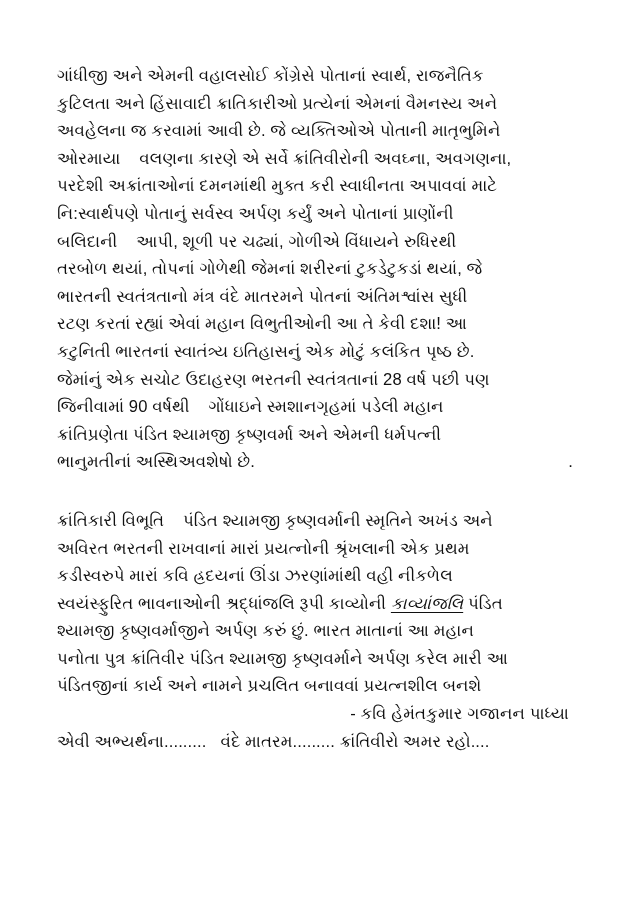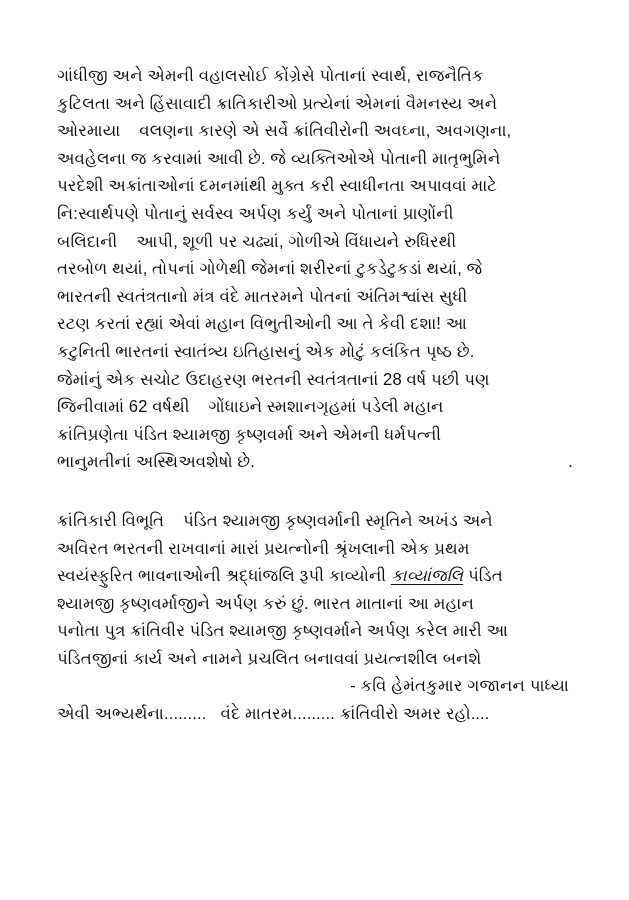--- a/index.html
+++ b/index.html
@@ -61,40 +61,41 @@
 </head>
 <body>
 
 <div class="page">
 
   <div class="doc-body">
 
     <div class="para">
       <span class="line">ગાંધીજી અને એમની વહાલસોઈ કોંગ્રેસે પોતાનાં સ્વાર્થ, રાજનૈતિક</span>
       <span class="line">કુટિલતા અને હિંસાવાદી ક્રાતિકારીઓ પ્રત્યેનાં એમનાં વૈમનસ્ય અને</span>
+      <span class="line">અવહેલના જ કરવામાં આવી છે. જે વ્યક્તિઓએ પોતાની માતૃભુમિને</span>
       <span class="line">ઓરમાયા    વલણના કારણે એ સર્વે ક્રાંતિવીરોની અવઘ્ના, અવગણના,</span>
-      <span class="line">અવહેલના જ કરવામાં આવી છે. જે વ્યક્તિઓએ પોતાની માતૃભુમિને</span>
       <span class="line">પરદેશી અક્રાંતાઓનાં દમનમાંથી મુક્ત કરી સ્વાધીનતા અપાવવાં માટે</span>
       <span class="line">નિ:સ્વાર્થપણે પોતાનું સર્વસ્વ અર્પણ કર્યું અને પોતાનાં પ્રાણોંની</span>
       <span class="line">બલિદાની    આપી, શૂળી પર ચઢ્યાં, ગોળીએ વિંધાયને રુધિરથી</span>
       <span class="line">તરબોળ થયાં, તોપનાં ગોળેથી જેમનાં શરીરનાં ટુકડેટુકડાં થયાં, જે</span>
       <span class="line">ભારતની સ્વતંત્રતાનો મંત્ર વંદે માતરમને પોતનાં અંતિમશ્વાંસ સુધી</span>
       <span class="line">રટણ કરતાં રહ્યાં એવાં મહાન વિભુતીઓની આ તે કેવી દશા! આ</span>
       <span class="line">કટુનિતી ભારતનાં સ્વાતંત્ર્ય ઇતિહાસનું એક મોટું કલંકિત પૃષ્ઠ છે.</span>
       <span class="line">જેમાંનું એક સચોટ ઉદાહરણ ભરતની સ્વતંત્રતાનાં 28 વર્ષ પછી પણ</span>
-      <span class="line">જિનીવામાં 62 વર્ષથી    ગોંધાઇને સ્મશાનગૃહમાં પડેલી મહાન</span>
+      <span class="line">જિનીવામાં 90 વર્ષથી    ગોંધાઇને સ્મશાનગૃહમાં પડેલી મહાન</span>
       <span class="line">ક્રાંતિપ્રણેતા પંડિત શ્યામજી કૃષ્ણવર્મા અને એમની ધર્મપત્ની</span>
       <span class="line"><span>ભાનુમતીનાં અસ્થિઅવશેષો છે.</span><span class="trailing-dot">.</span></span>
     </div>
 
     <span class="para-gap"></span>
 
     <div class="para">
       <span class="line">ક્રાંતિકારી વિભૂતિ    પંડિત શ્યામજી કૃષ્ણવર્માની સ્મૃતિને અખંડ અને</span>
       <span class="line">અવિરત ભરતની રાખવાનાં મારાં પ્રયત્નોની શ્રૃંખલાની એક પ્રથમ</span>
+      <span class="line">કડીસ્વરુપે મારાં કવિ હ્રદયનાં ઊંડા ઝરણાંમાંથી વહી નીકળેલ</span>
 
       <span class="line"><span>સ્વયંસ્ફુરિત ભાવનાઓની શ્રદ્ધાંજલિ રૂપી કાવ્યોની </span><span class="kavya">કાવ્યાંજલિ</span><span> પંડિત</span></span>
 
       <span class="line">શ્યામજી કૃષ્ણવર્માજીને અર્પણ કરું છું. ભારત માતાનાં આ મહાન</span>
       <span class="line">પનોતા પુત્ર ક્રાંતિવીર પંડિત શ્યામજી કૃષ્ણવર્માને અર્પણ કરેલ મારી આ</span>
 
 
       <span class="line">પંડિતજીનાં કાર્ય અને નામને પ્રચલિત બનાવવાં પ્રયત્નશીલ બનશે</span>
       <span class="line line-right">- કવિ હેમંતકુમાર ગજાનન પાધ્યા</span>
 

